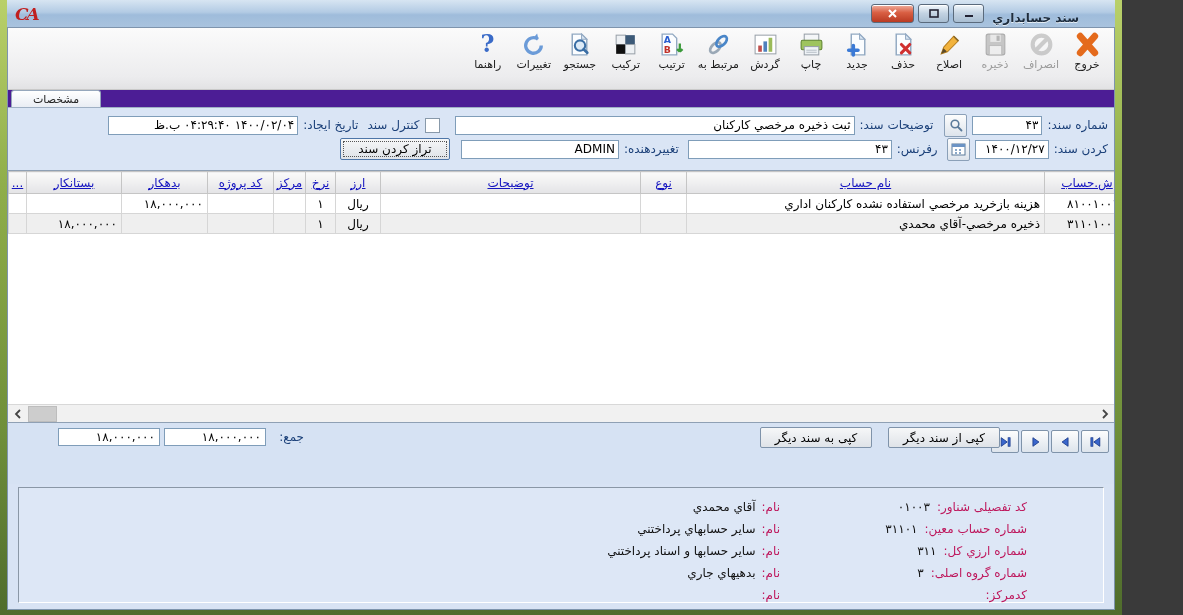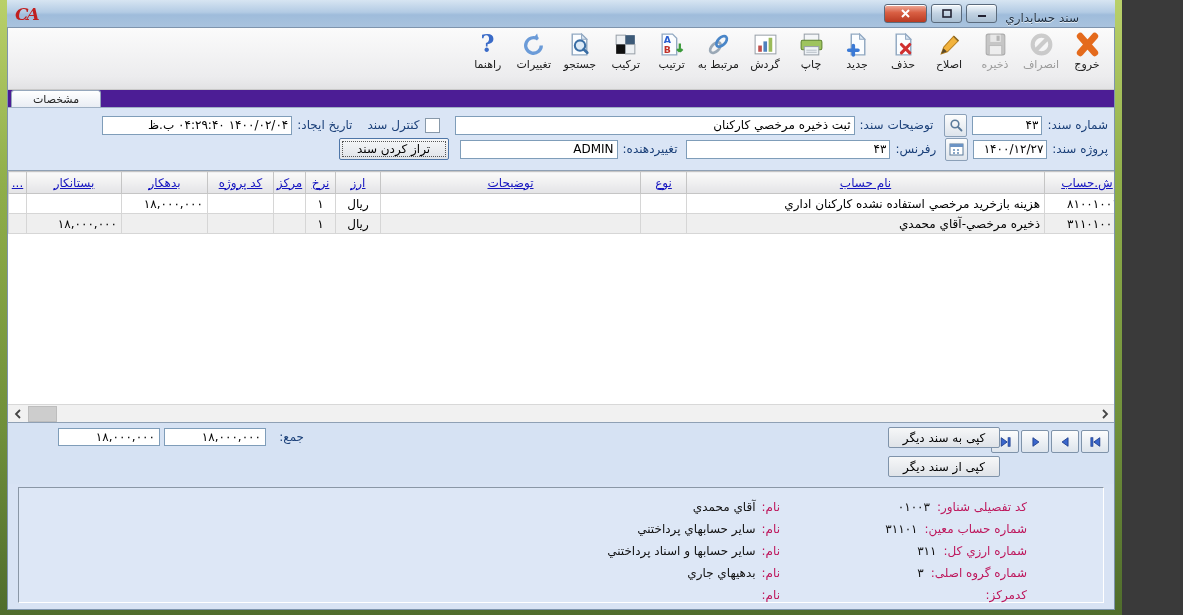--- a/index.html
+++ b/index.html
@@ -9,21 +9,21 @@
   .titlebar{position:absolute;left:7px;right:7px;top:0;height:27px;
     background:linear-gradient(180deg,#d7e5f2 0%,#b3cbe4 45%,#9fbcdb 55%,#a9c3de 100%);
     border-bottom:1px solid #8aa5c4;display:flex;align-items:center;}
   .logo{color:#c01f1f;font-family:"DejaVu Serif",serif;font-style:italic;font-weight:bold;
     font-size:17px;margin-left:8px;letter-spacing:-2px;}
   .win-btns{display:flex;gap:4px;margin-left:auto;}
   .win-btn{width:29px;height:17px;border:1px solid #5a6a7c;border-radius:3px;
     background:linear-gradient(180deg,#f3f8fc,#c2d2e2 50%,#a9bed2);display:flex;align-items:center;justify-content:center;
     font-size:9px;color:#223;cursor:default;box-shadow:inset 0 1px 0 #fff;}
   .win-btn.close{background:linear-gradient(180deg,#f0b0a0,#d95f43 45%,#b93a22);color:#fff;font-weight:bold;width:41px;}
-  .win-title{margin:9px 10px 0 8px;color:#1d2c3d;text-shadow:0 1px 0 rgba(255,255,255,.7);}
+  .win-title{margin:9px 10px 0 8px;color:#1d2c3d;text-shadow:0 1px 0 rgba(255,255,255,.7);font-weight:bold;}
   .title-gap{width:26px;}
   .app{position:absolute;left:7px;right:7px;top:27px;bottom:5px;background:#d8e3f4;
     border:1px solid #7e94ad;display:flex;flex-direction:column;}
   
   .toolbar{height:58px;background:linear-gradient(180deg,#fbfbfb,#ececee 80%,#e2e2e4);
     border-bottom:1px solid #c9c9c9;display:flex;align-items:flex-start;padding:3px 4px 0 0;}
   .tb-btn{min-width:40px;padding:1px 3px;display:flex;flex-direction:column;align-items:center;gap:1px;cursor:default;}
   .tb-btn .ic{width:27px;height:25px;}
   .tb-btn .lbl{font-size:11px;color:#1c1c1c;white-space:nowrap;}
   .tb-btn.disabled .lbl{color:#9b9b9b;}
@@ -60,21 +60,21 @@
   .hscroll{position:absolute;left:0;right:0;bottom:0;height:17px;background:#f1f1f1;
     border-top:1px solid #d8d8d8;display:flex;align-items:center;}
   .sc-arrow{width:19px;height:16px;display:flex;align-items:center;justify-content:center;}
   .sc-thumb{width:27px;height:14px;background:#cdcdcd;border:1px solid #bdbdbd;margin-left:1px;}
   .sc-spacer{flex:1;}
   
   .footer{height:61px;background:#d6e2f3;position:relative;}
   .navgrp{position:absolute;right:5px;top:7px;display:flex;gap:2px;}
   .nav-btn{width:26px;height:21px;border:1px solid #7f93aa;border-radius:2px;
     background:linear-gradient(180deg,#fdfdfd,#dde4ec);display:flex;align-items:center;justify-content:center;cursor:default;}
-  .copybtns{position:absolute;right:114px;top:4px;display:flex;flex-direction:column;gap:8px;}
+  .copybtns{position:absolute;right:114px;top:4px;display:flex;flex-direction:row;gap:16px;}
   .copybtns .pushbtn{width:112px;height:21px;padding:0;}
   .balance{position:absolute;right:380px;top:8px;display:flex;direction:rtl;align-items:center;gap:5px;}
   .sums{position:absolute;left:50px;top:5px;display:flex;flex-direction:column;gap:3px;}
   .sumrow{display:flex;direction:rtl;align-items:center;gap:4px;}
   .sumlbl{color:#1b4079;width:34px;}
   .sumbox{width:92px;height:16px;border:1px solid #7f9db9;background:#fff;direction:ltr;
     text-align:right;padding:0 4px;font-size:12px;display:flex;align-items:center;justify-content:flex-end;}
   
   .infopanel{margin:3px 10px 6px 10px;height:116px;background:#dde7f6;
     border:1px solid;border-color:#8a97a6 #fff #fff #8a97a6;padding-top:8px;box-sizing:border-box;}
@@ -242,25 +242,25 @@
         <div class="sq-btn">
           <svg width="14" height="14" viewBox="0 0 14 14">
               <circle cx="6" cy="6" r="3.8" fill="none" stroke="#5a7a9a" stroke-width="1.6"></circle>
               <path d="M9 9l3.5 3.5" stroke="#5a7a9a" stroke-width="1.8" stroke-linecap="round"></path>
             </svg>
         </div>
         <span class="flabel" style="margin-right:6px">توضيحات سند:</span>
         <input class="tbox" style="width: 392px;" value="ثبت ذخيره مرخصي کارکنان">
         <span class="chk" style="margin-right:10px"></span>
         <span class="flabel">کنترل سند</span>
-        <span class="flabel" style="margin-right:10px">تاريخ ايجاد:</span>
+        <span class="flabel" style="margin-right:4px">تاريخ ايجاد:</span>
         <input class="tbox" style="width: 182px;" value="۱۴۰۰/۰۲/۰۴ ۰۴:۲۹:۴۰ ب.ظ">
       </div>
       <div class="frow">
-        <span class="flabel">پروژه سند:</span>
+        <span class="flabel">کردن سند:</span>
         <input class="tbox" style="width: 66px;" value="۱۴۰۰/۱۲/۲۷">
         <div class="sq-btn">
           <svg width="15" height="14" viewBox="0 0 15 14">
               <rect x="1" y="2" width="13" height="11" fill="#fff" stroke="#5a7a9a"></rect>
               <rect x="1" y="2" width="13" height="3" fill="#6b93c4"></rect>
               <path d="M4 7h2v2H4zM8 7h2v2H8zM4 10h2v2H4zM8 10h2v2H8z" fill="#8aa8c8"></path>
             </svg>
         </div>
         <span class="flabel" style="margin-right:4px">رفرنس:</span>
         <input class="tbox" style="width: 196px;" value="۴۳">

